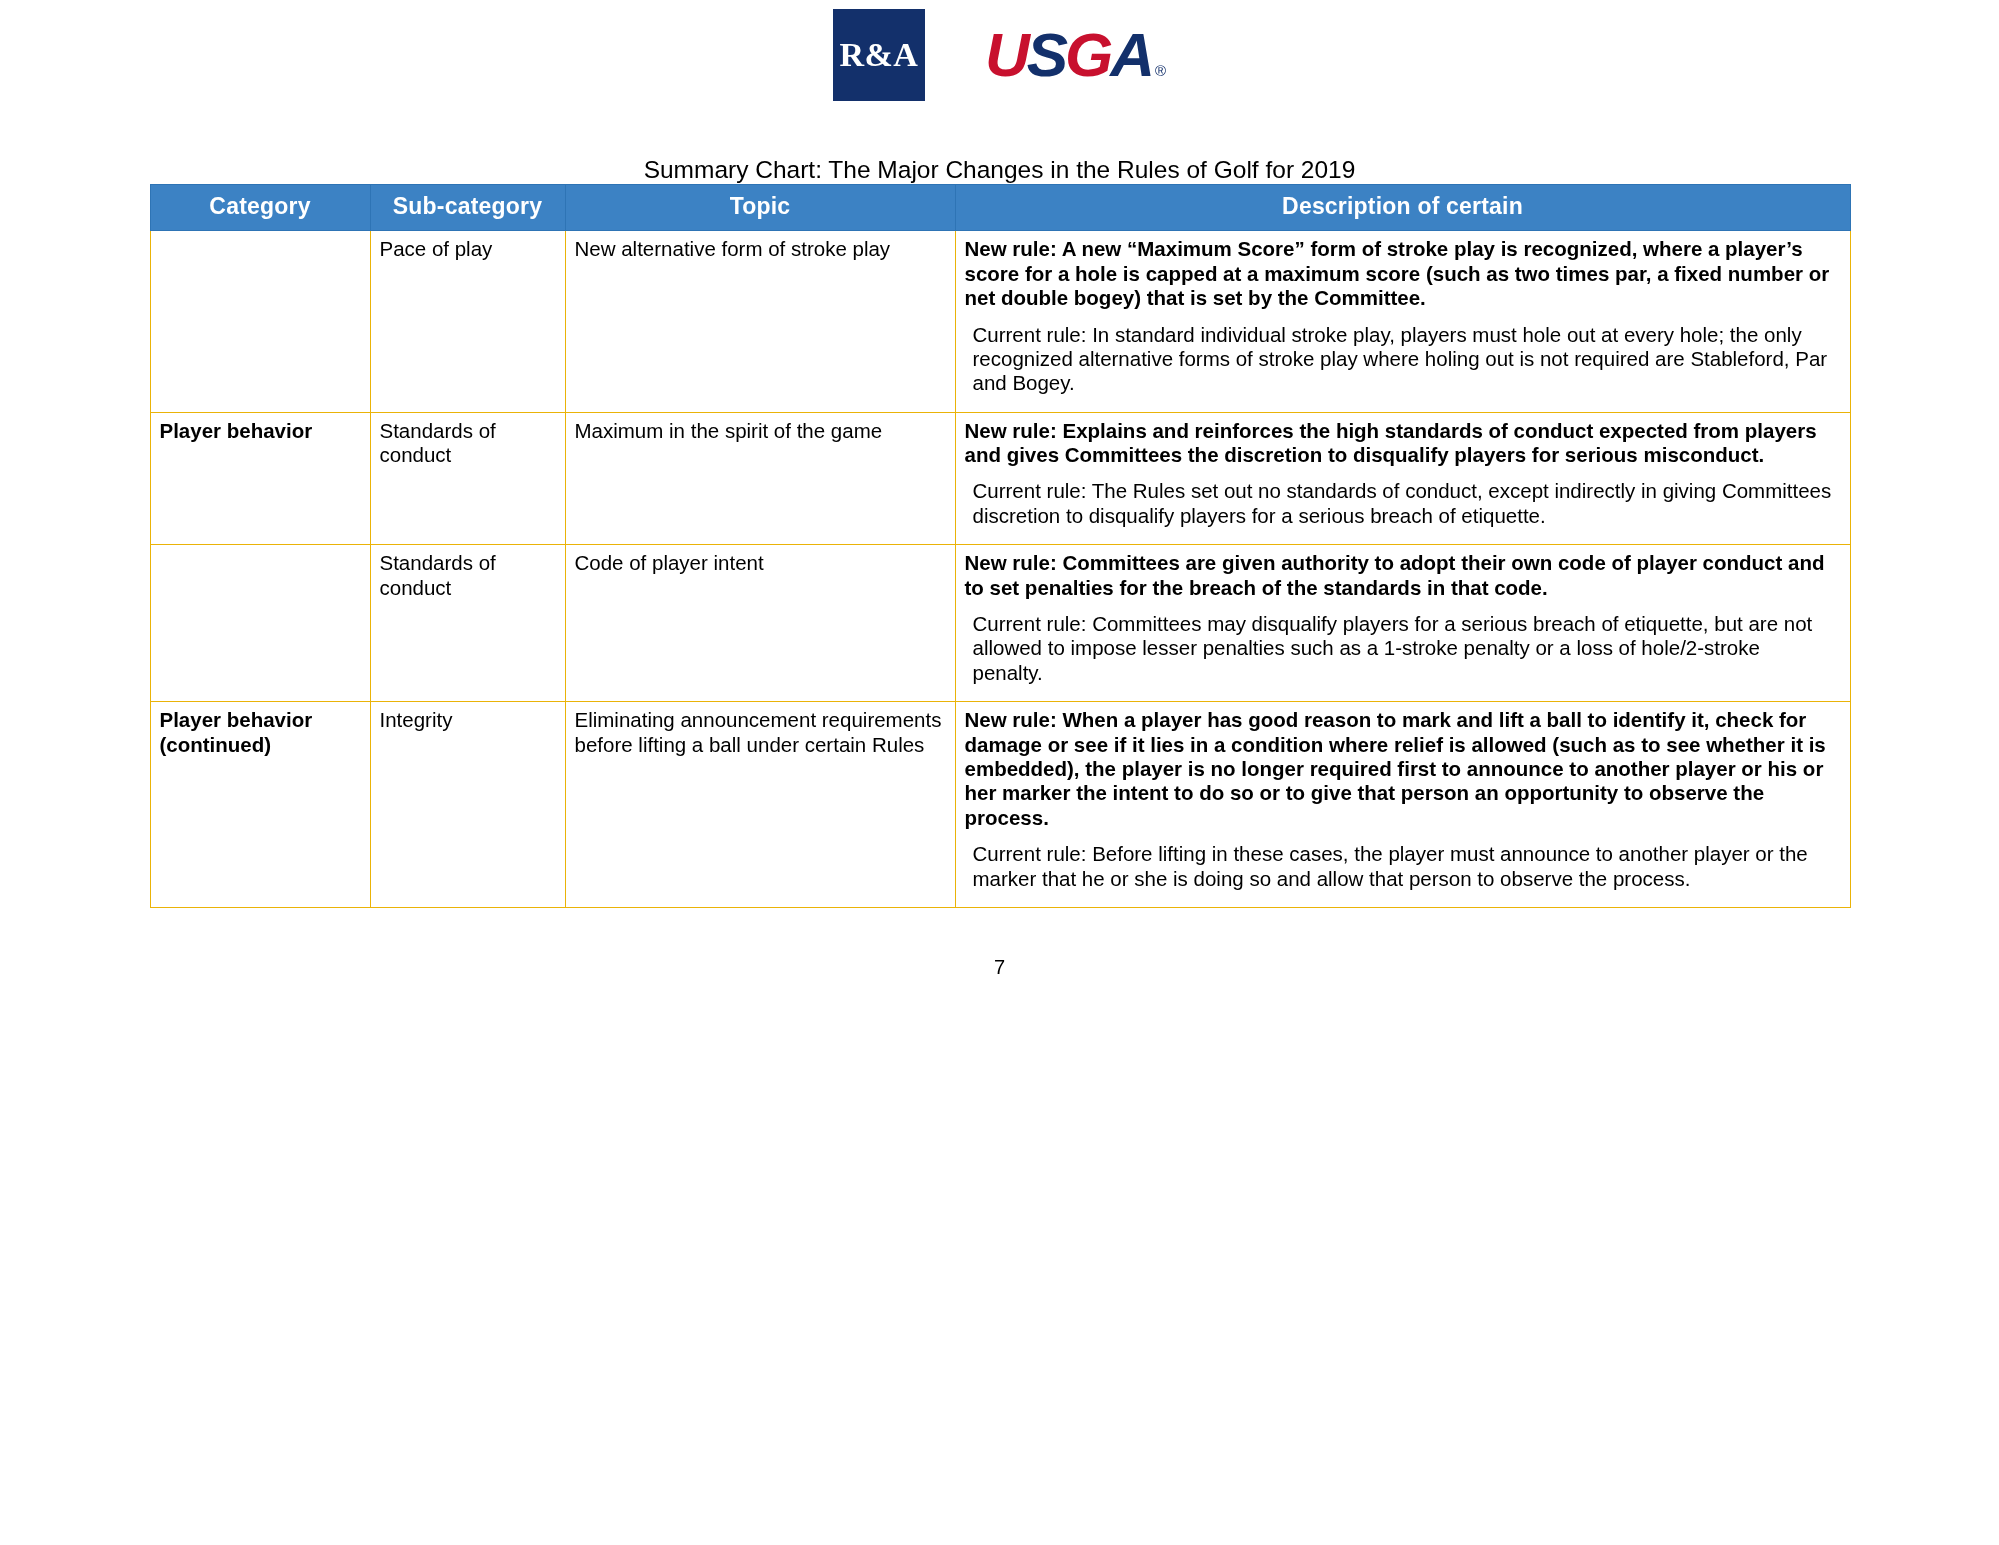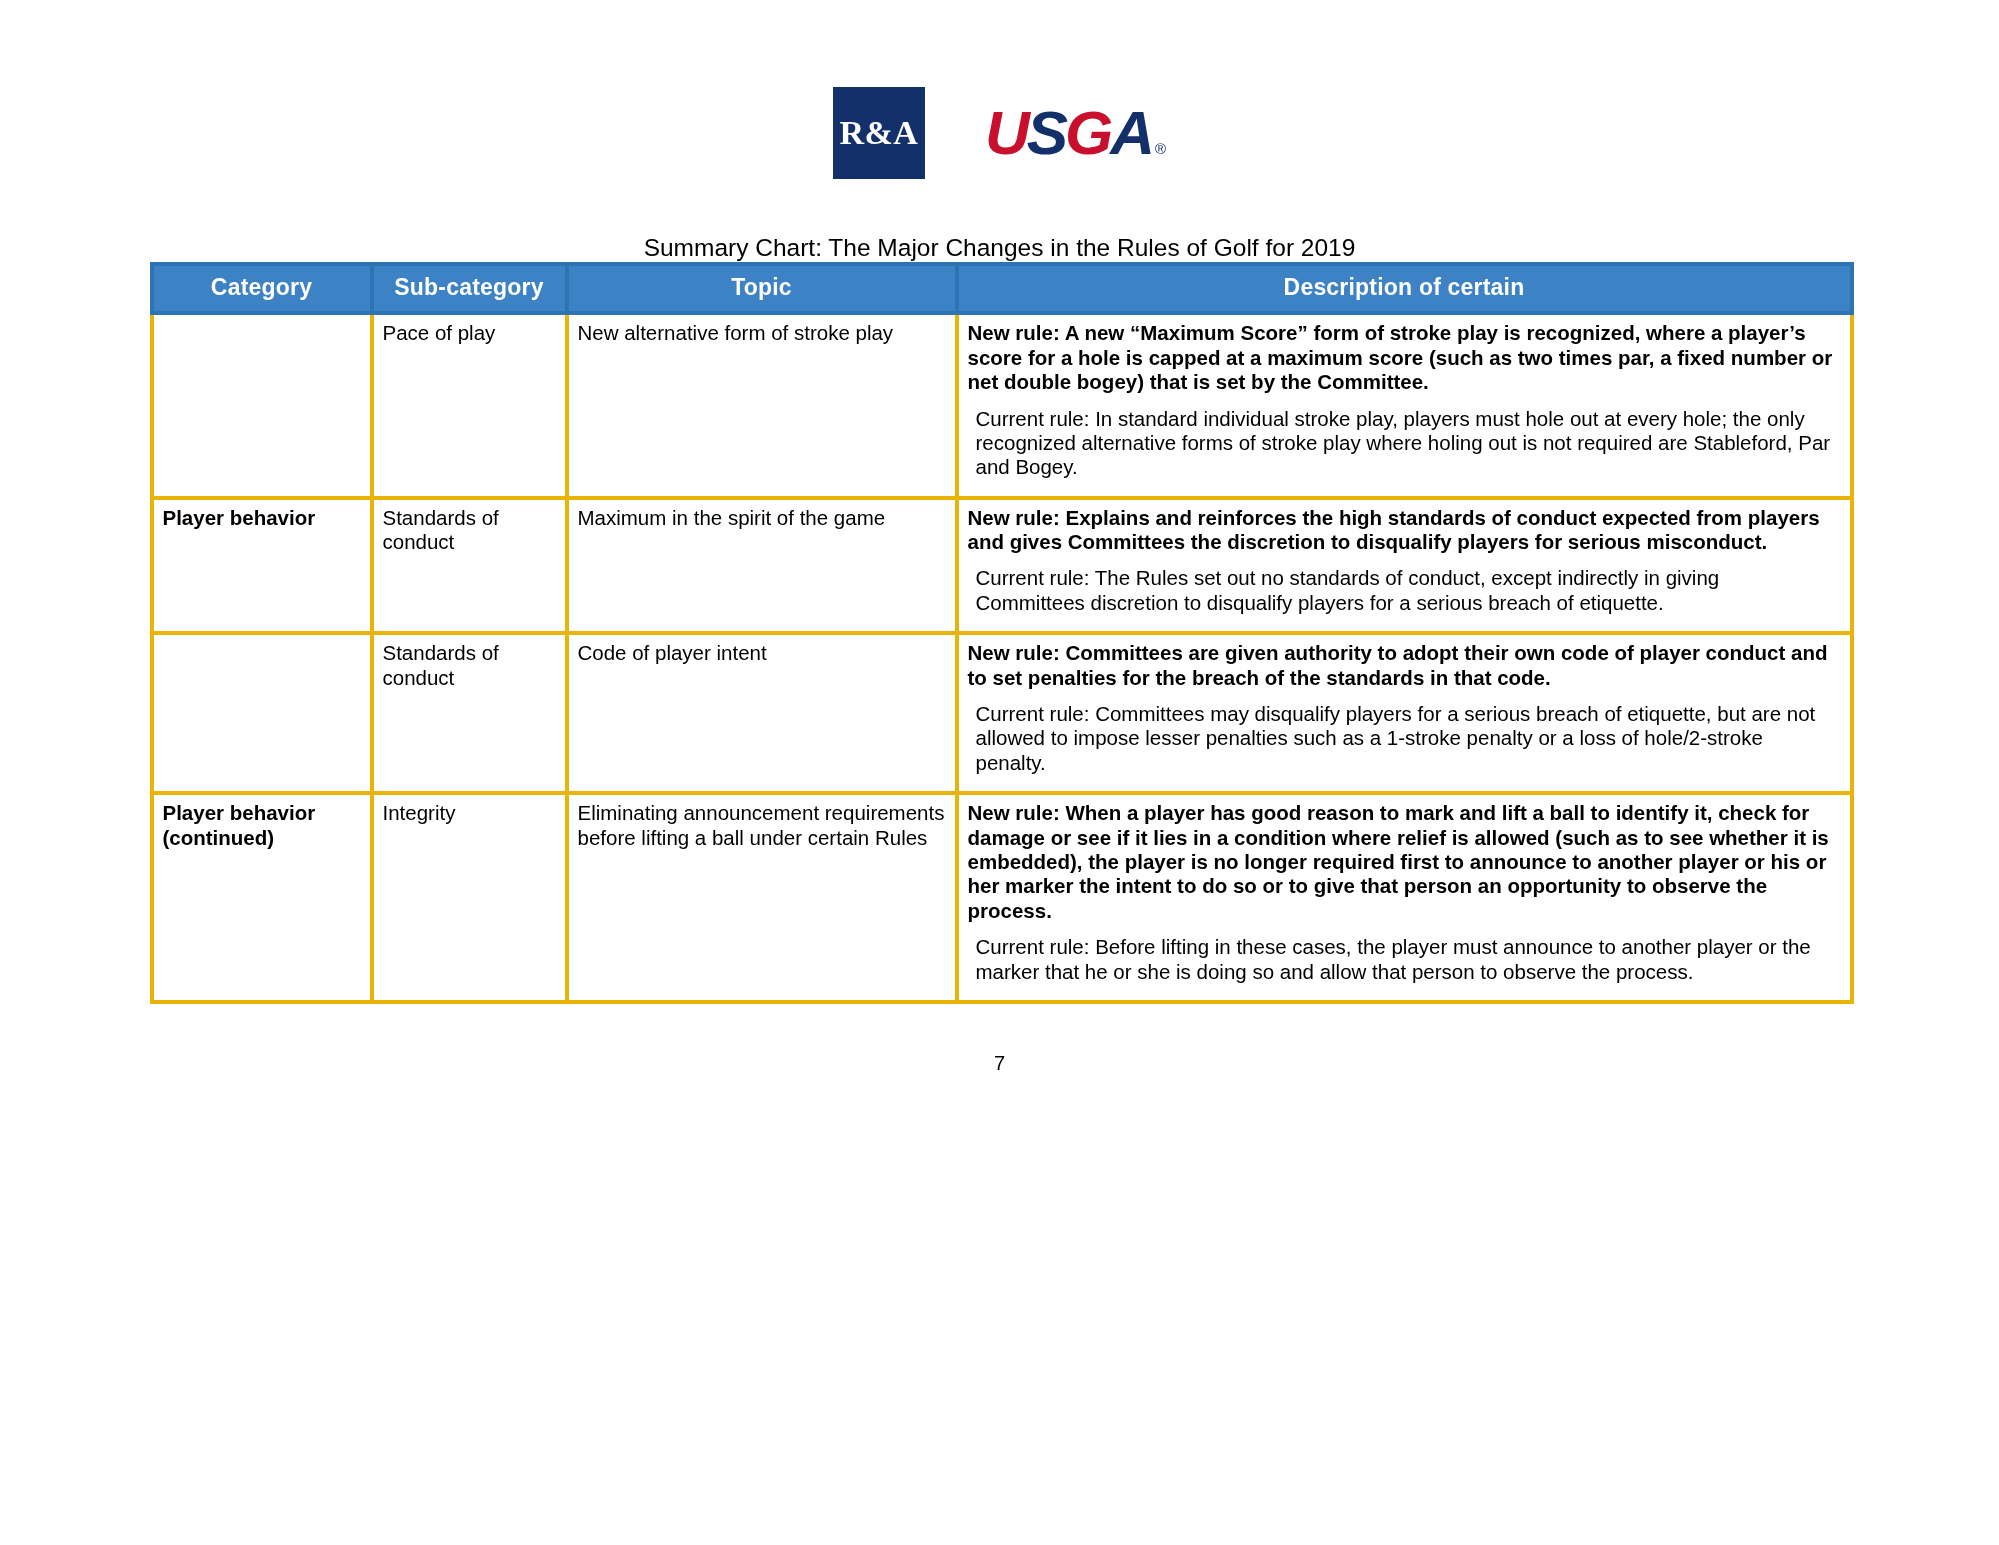--- a/index.html
+++ b/index.html
@@ -21,21 +21,20 @@
     box-sizing: border-box;
     padding: 0;
   }
 
   
   .logo-row {
     display: flex;
     justify-content: center;
     align-items: center;
     gap: 60px;
-    padding-top: 78px;
     height: 110px;
     text-align: center;
   }
   .ra-logo {
     width: 92px;
     height: 92px;
     background: #13306b;
     color: #ffffff;
     display: flex;
     align-items: center;
@@ -85,21 +84,21 @@
     margin: 0 auto;
     width: 1700px;
   }
   table.summary {
     border-collapse: collapse;
     width: 100%;
     table-layout: fixed;
   }
   table.summary th,
   table.summary td {
-    border: 4px solid #eab308;
+    border: 1px solid #eab308;
     vertical-align: top;
     padding: 6px 9px 8px 9px;
     font-size: 20.5px;
     line-height: 1.19;
   }
   table.summary thead th {
     background: #3c82c4;
     color: #ffffff;
     text-align: center;
     font-weight: bold;

